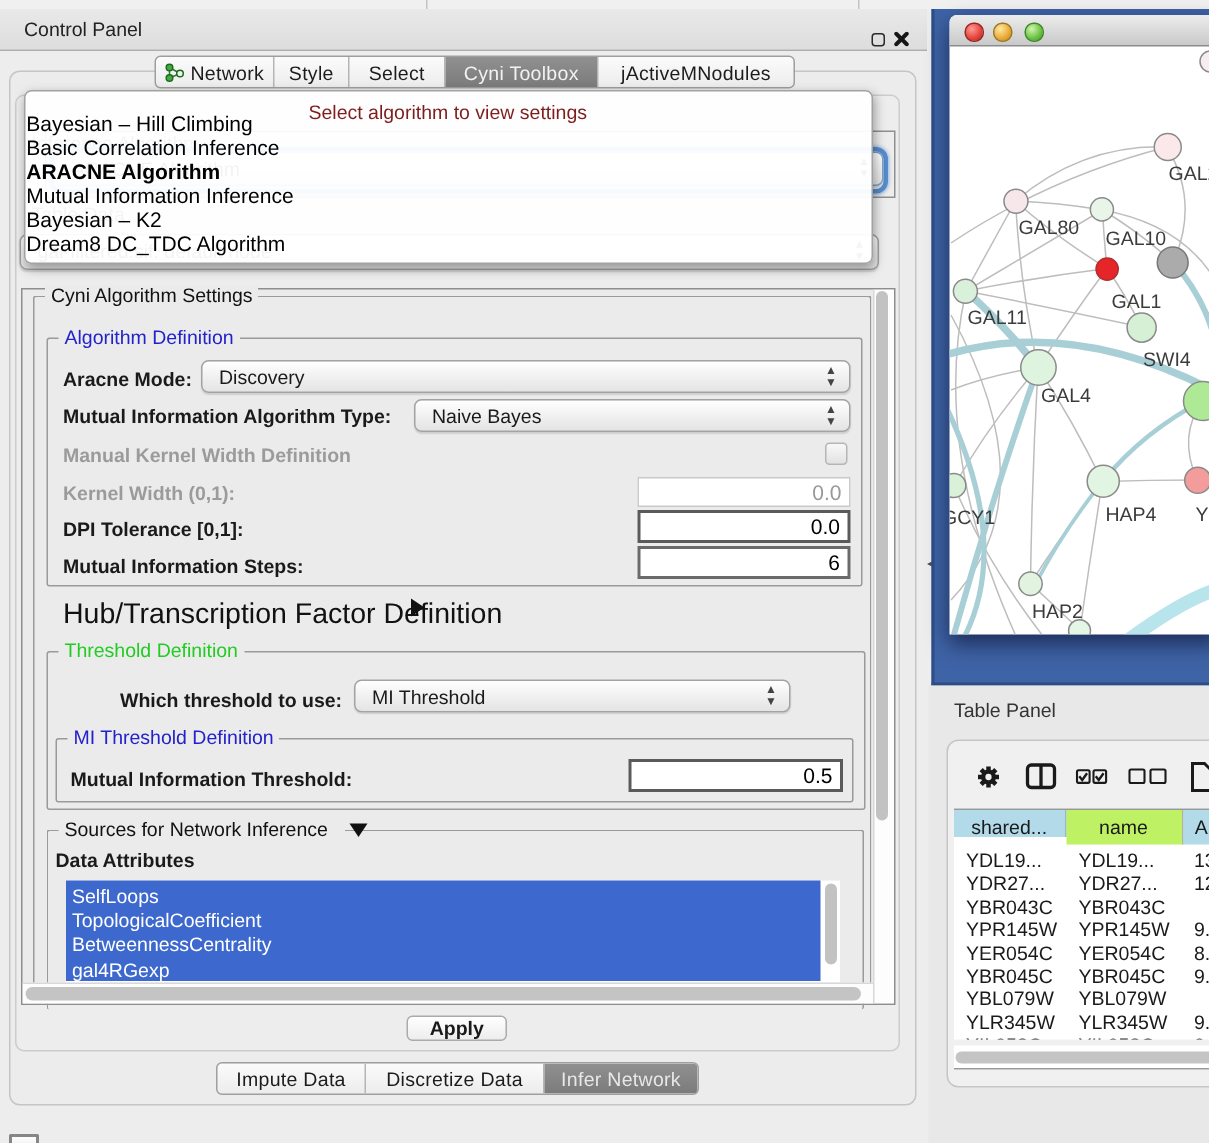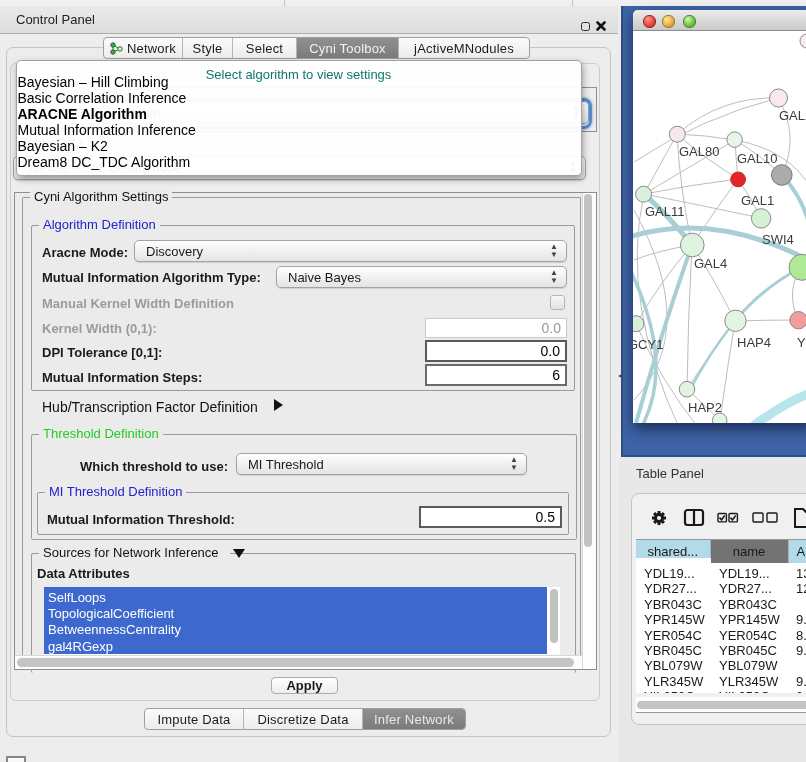--- a/index.html
+++ b/index.html
@@ -97,21 +97,21 @@
     </div>
 <div class="lbl" style="left:42px;top:296px;color:#9b9b9b">Manual Kernel Width Definition</div>
 <div class="abs" style="left:550px;top:295px;width:13px;height:13px;border:1px solid #b5b5b5;border-radius:3px;background:linear-gradient(#f8f8f8,#e2e2e2)"></div>
 <div class="lbl" style="left:42px;top:321px;color:#9b9b9b">Kernel Width (0,1):</div>
 <div class="tf" style="left:425px;top:318px;width:142px;height:20px;border:1px solid #c9c9c9;color:#999;line-height:18px">0.0</div>
 <div class="lbl" style="left:42px;top:345px">DPI Tolerance [0,1]:</div>
 <div class="tf" style="left:425px;top:340px;width:142px;height:22px;border:2px solid #5a5a5a;color:#000;line-height:18px">0.0</div>
 <div class="lbl" style="left:42px;top:370px">Mutual Information Steps:</div>
 <div class="tf" style="left:425px;top:364px;width:142px;height:22px;border:2px solid #6a6a6a;color:#000;line-height:18px">6</div>
 
-<div class="abs" style="left:42px;top:399px;font-size:14px;color:#111">Hub/Transcription Factor Definition</div>
+<div class="abs" style="left:42px;top:399px;font-size:19px;color:#111">Hub/Transcription Factor Definition</div>
 <div class="abs" style="left:274px;top:399px;width:0;height:0;border-left:9px solid #111;border-top:6.5px solid transparent;border-bottom:6.5px solid transparent"></div>
 
 <div class="grp" style="left:31px;top:434px;width:544px;height:104px">
   <span style="color:#22cc22">Threshold Definition</span>
     </div>
 <div class="lbl" style="left:80px;top:459px">Which threshold to use:</div>
 <div class="combo" style="left:236px;top:453px;width:289px;height:20px">
       <div class="ct">MI Threshold</div>
       <div class="ar">▲<br>▼</div>
     </div>
@@ -134,21 +134,21 @@
 <div class="abs" style="left:271px;top:677px;width:65px;height:15px;border:1px solid #ababab;border-radius:4px;background:linear-gradient(#ffffff,#ededed);text-align:center;font-weight:bold;font-size:13px;line-height:15px">Apply</div>
 <div class="seg" style="left:144px;top:708px">
   <div style="width:98px">Impute Data</div>
   <div style="width:118px">Discretize Data</div>
   <div class="sel" style="width:102px;color:#e8e8e8">Infer Network</div>
 </div>
 <div class="abs" style="left:617.5px;top:374px;width:0;height:0;border-right:4px solid #4a4a4a;border-top:2.5px solid transparent;border-bottom:2.5px solid transparent"></div>
 <div class="abs" style="left:5.5px;top:756px;width:16px;height:10px;border:2px solid #868686;border-radius:1px;background:linear-gradient(#fdfdfd,#ececec)"></div>
 
 <div class="abs" style="left:15.5px;top:59.5px;width:564px;height:114px;background:rgba(255,255,255,0.95);border:1px solid #a2a2a2;border-radius:5px;box-shadow:1px 3px 7px rgba(0,0,0,0.35);z-index:5">
-  <div class="abs" style="left:0;top:6px;width:564px;text-align:center;color:#0f766e;font-size:13px">Select algorithm to view settings</div>
+  <div class="abs" style="left:0;top:6px;width:564px;text-align:center;color:#7f1d1d;font-size:13px">Select algorithm to view settings</div>
   <div class="abs" style="left:1px;top:13px;font-size:14px;line-height:16px;color:#000">
     Bayesian – Hill Climbing<br>
     Basic Correlation Inference<br>
     <b>ARACNE Algorithm</b><br>
     Mutual Information Inference<br>
     Bayesian – K2<br>
     Dream8 DC_TDC Algorithm
   </div>
 </div>
 
@@ -259,21 +259,21 @@
     </g>
     <g fill="none" stroke="#1a1a1a" stroke-width="1.6">
       <path d="M68.5 10.5 l2 2.5 3.2 -4.5"></path>
       <path d="M79.5 10.5 l2 2.5 3.2 -4.5"></path>
     </g>
     <path d="M144 2 h8 l5 5 v13 h-13 z" fill="none" stroke="#1a1a1a" stroke-width="2"></path>
   </svg>
 
   <div class="abs" style="left:4px;top:45px;width:186px;height:153px;background:#fff;border-top:1px solid #999;overflow:hidden">
     <div class="abs" style="left:0;top:0;width:73.5px;height:18px;background:#b2dae8;border-right:1px solid #9ab8c4;text-align:center;font-size:13px;line-height:23px">shared...</div>
-    <div class="abs" style="left:74.5px;top:0;width:77px;height:23px;background:#737373;border-right:1px solid #b0b0b0;text-align:center;font-size:13px;line-height:23px">name</div>
+    <div class="abs" style="left:74.5px;top:0;width:77px;height:23px;background:#bef264;border-right:1px solid #b0b0b0;text-align:center;font-size:13px;line-height:23px">name</div>
     <div class="abs" style="left:152.5px;top:0;width:40px;height:23px;background:#b2dae8;font-size:13px;line-height:23px;padding-left:8px">A</div>
     <div class="abs" style="left:0;top:26px;width:186px;font-size:13px;line-height:15.4px;white-space:pre">
       <div class="abs" style="left:8px;top:0">YDL19...<br>YDR27...<br>YBR043C<br>YPR145W<br>YER054C<br>YBR045C<br>YBL079W<br>YLR345W<br>YIL053C</div>
       <div class="abs" style="left:83px;top:0">YDL19...<br>YDR27...<br>YBR043C<br>YPR145W<br>YER054C<br>YBR045C<br>YBL079W<br>YLR345W<br>YIL053C</div>
       <div class="abs" style="left:160px;top:0">13<br>12<br><br>9.<br>8.<br>9.<br><br>9.<br>0.</div>
     </div>
   </div>
   <div class="abs" style="left:4px;top:203px;width:186px;height:15px;background:#ffffff;border-bottom:1px solid #9a9a9a">
     <div class="abs" style="left:1px;top:4px;width:185px;height:8px;background:#c4c4c4;border-radius:4px"></div>
   </div>

